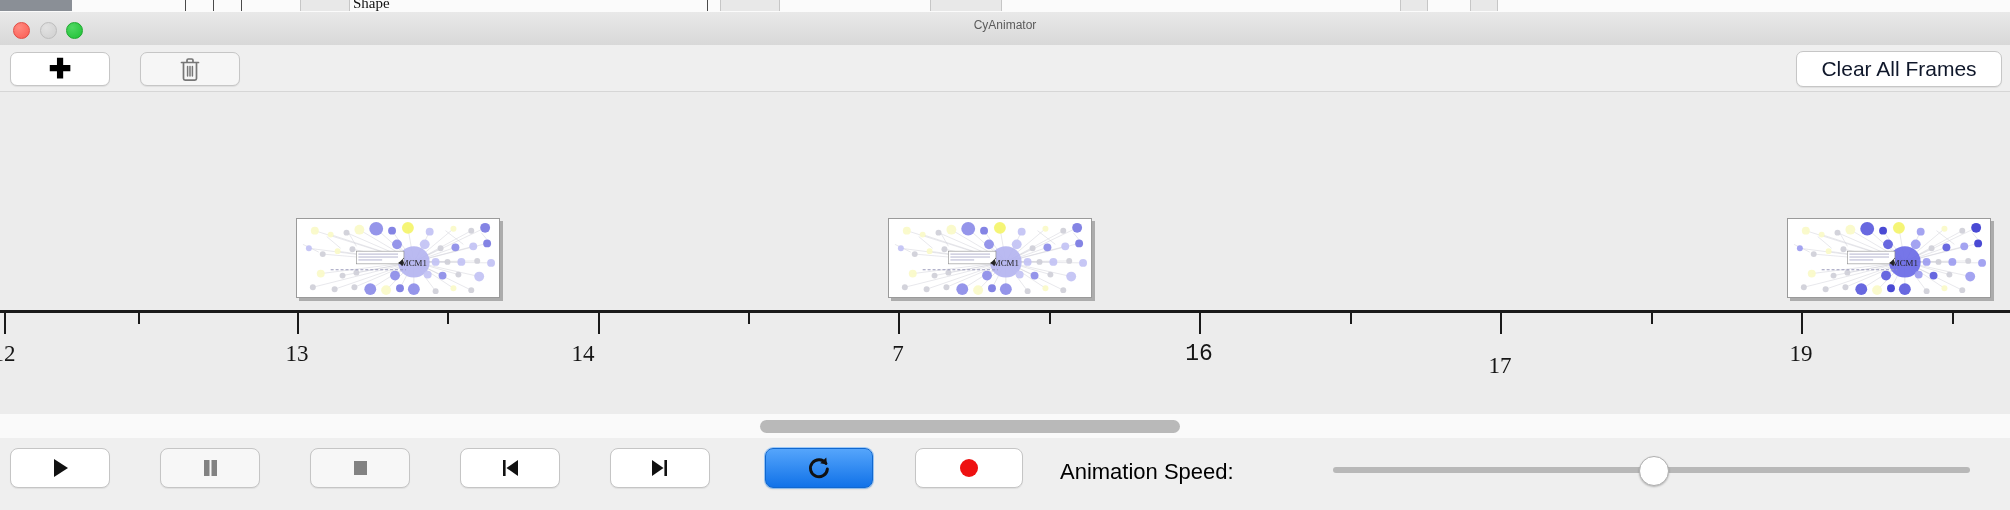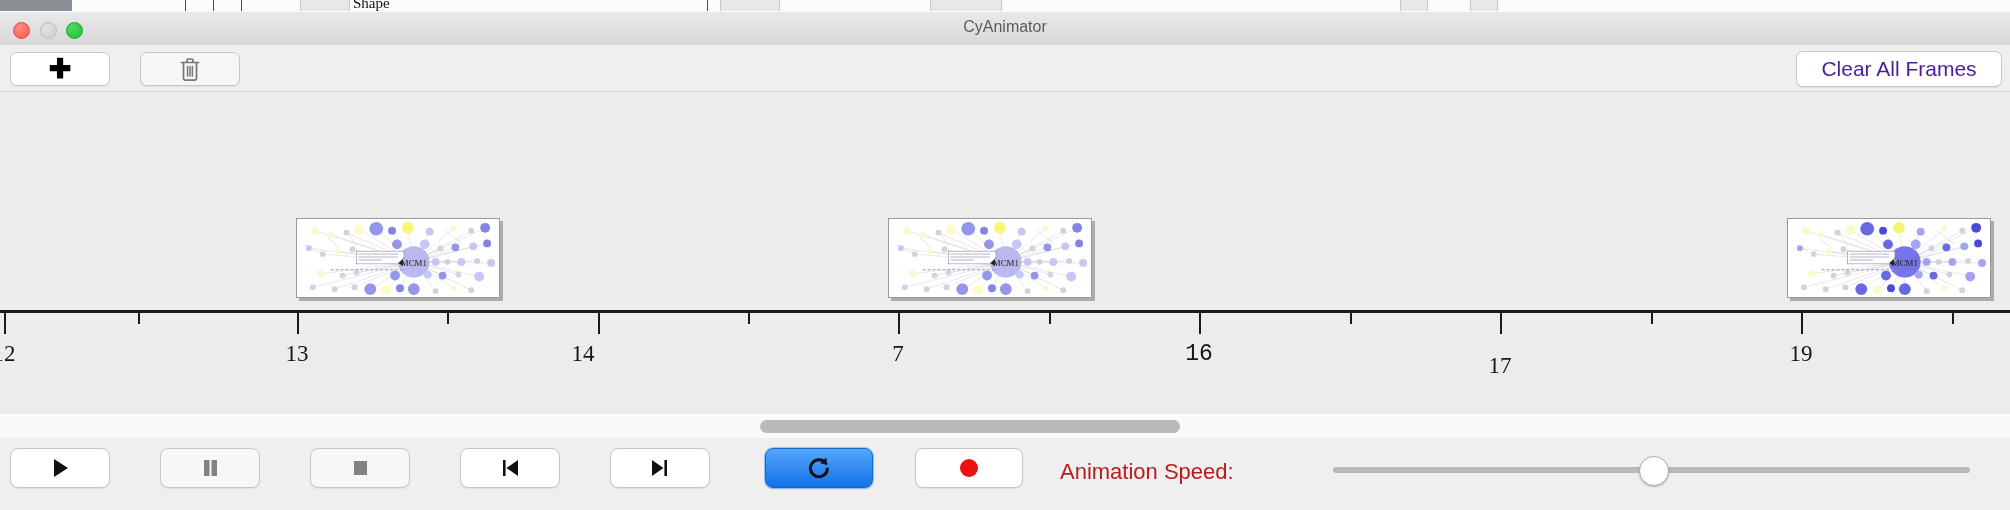--- a/index.html
+++ b/index.html
@@ -41,21 +41,21 @@
     position: absolute; left: 0; top: 12px; width: 2010px; height: 33px;
     background: linear-gradient(to bottom, #e9e9e9 0%, #d8d8d8 100%);
     border-bottom: 1px solid #b0b0b0;
   }
   .traffic { position: absolute; top: 10px; width: 15px; height: 15px; border-radius: 50%; }
   .tl-close { left: 13px;  background: radial-gradient(circle at 35% 30%, #ff8a80, #fb5b52); border: 1px solid #e04b43; }
   .tl-min   { left: 40px;  background: radial-gradient(circle at 35% 30%, #e2e2e2, #cfcfcf); border: 1px solid #bdbdbd; }
   .tl-max   { left: 66px;  background: radial-gradient(circle at 35% 30%, #4fd863, #1ec034); border: 1px solid #1ca82d; }
   .win-title {
     position: absolute; left: 0; right: 0; top: 6px;
-    text-align: center; font-size: 16px; color: #5b5b5b;
+    text-align: center; font-size: 12px; color: #5b5b5b;
   }
 
   
   .toolbar {
     position: absolute; left: 0; top: 45px; width: 2010px; height: 46px;
     background: #efefef;
     border-bottom: 1px solid #c9c9c9;
   }
   .btn {
     position: absolute;
@@ -65,21 +65,21 @@
     box-shadow: 0 1px 1px rgba(0,0,0,0.07);
     display: flex; align-items: center; justify-content: center;
     box-sizing: border-box;
     cursor: default;
   }
   .btn.dim { background: #f6f6f6; }
   .btn-add   { left: 10px;  top: 7px; width: 100px; height: 34px; }
   .btn-del   { left: 140px; top: 7px; width: 100px; height: 34px; }
   .btn-clear {
     right: 8px; top: 6px; width: 206px; height: 36px;
-    font-size: 21px; color: #4c1d95;
+    font-size: 21px; color: #0f172a;
   }
   .plus-glyph { font-size: 27px; font-weight: bold; line-height: 1; color: #000; }
 
   
   .timeline {
     position: absolute; left: 0; top: 91px; width: 2010px; height: 323px;
     background: #ececec;
     border-bottom: 1px solid #d2d2d2;
     overflow: hidden;
   }
@@ -140,21 +140,21 @@
     cursor: default;
   }
   .tbtn.disabled { background: #f7f7f7; }
   .tbtn.active {
     background: linear-gradient(to bottom, #55a5fb 0%, #1172e8 100%);
     border: 1px solid #1168cf;
     box-shadow: 0 0 0 1px rgba(90,170,255,0.55), 0 1px 2px rgba(0,0,0,0.18);
   }
 
   .speed-label {
-    position: absolute; top: 21px; font-size: 22px; color: #b91c1c;
+    position: absolute; top: 21px; font-size: 22px; color: #000000;
     white-space: nowrap;
   }
   .slider-track {
     position: absolute; top: 29px; height: 6px; border-radius: 3px; background: #b8b8b8;
   }
   .slider-thumb {
     position: absolute; top: 18px; width: 28px; height: 28px; border-radius: 50%;
     background: #ffffff; border: 1px solid #b0b0b0;
     box-shadow: 0 1px 2px rgba(0,0,0,0.25);
   }

